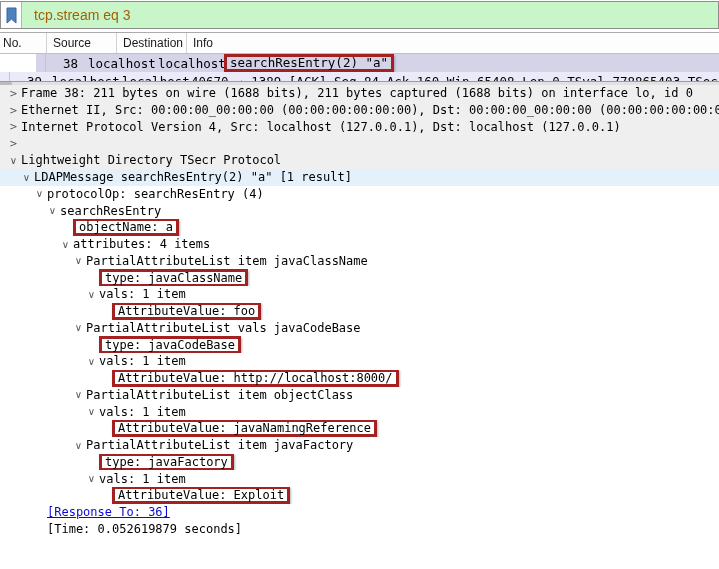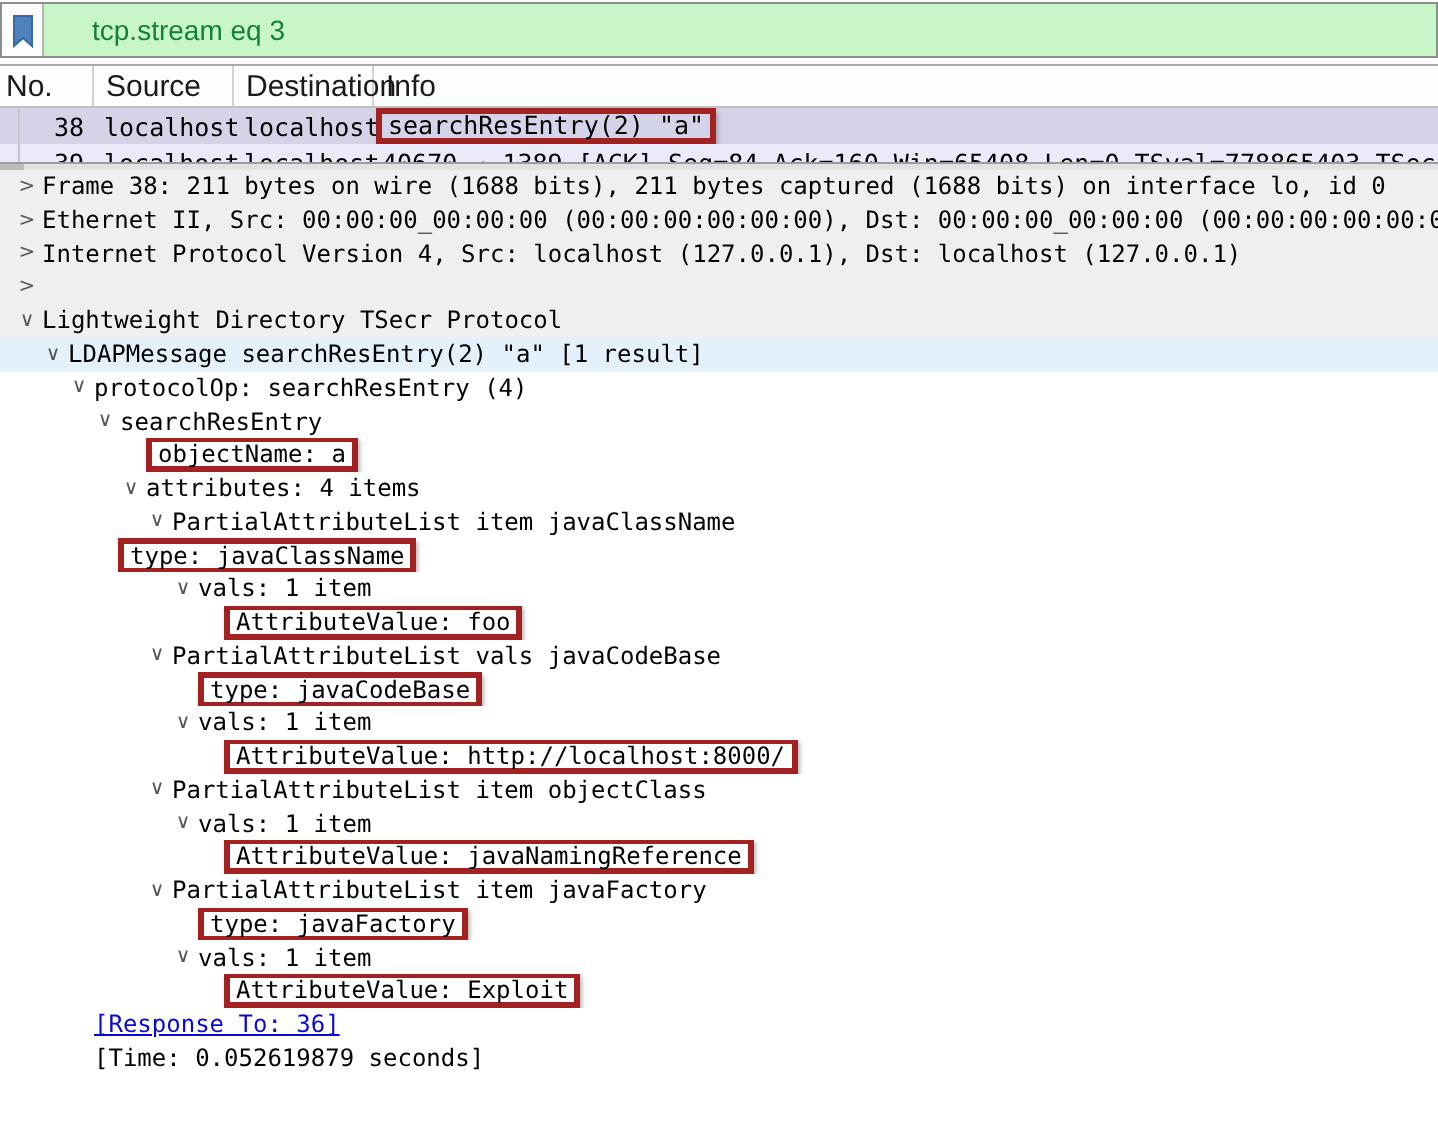--- a/index.html
+++ b/index.html
@@ -6,37 +6,37 @@
   html, body { width: 719px; height: 569px; overflow: hidden; background: #fff;
     font-family: "Liberation Sans", sans-serif; }
   .app { width: 719px; height: 569px; position: relative; background: #fff; }
 
   
   .filter-bar { margin-top: 1px; height: 28px; border: 1px solid #8e8e8e;
     display: flex; align-items: stretch; background: #fff; }
   .bookmark-box { width: 21px; background: #fdfdfd; border-right: 1px solid #b5b5b5;
     display: flex; align-items: center; justify-content: center; }
   .filter-field { flex: 1; background: var(--filter-green); display: flex; align-items: center;
-    padding-left: 24px; font-size: 14px; color: #15803d; }
+    padding-left: 12px; font-size: 14px; color: #a16207; }
 
   
   .plist { margin-top: 3px; border-top: 1px solid #ababab; }
   .plist-header { height: 21px; display: flex; background: #fdfdfd;
-    border-bottom: 1px solid #c0c0c0; font-size: 15px; color: #1a1a1a; }
+    border-bottom: 1px solid #c0c0c0; font-size: 12px; color: #1a1a1a; }
   .plist-header .hcell { display: flex; align-items: center; padding-left: 6px;
     border-right: 1px solid #d2d2d2; }
   .h-no { width: 47px; padding-left: 3px !important; }
   .h-source { width: 70px; }
   .h-dest { width: 70px; }
   .h-info { flex: 1; border-right: none !important; }
 
   .plist-row { height: 18px; display: flex; align-items: center;
     font-family: "DejaVu Sans Mono", monospace; font-size: 12.5px; color: #000;
     white-space: nowrap; overflow: hidden; }
-  .plist-row.selected { background: var(--selected-row); }
+  .plist-row.selected { background: var(--selected-row); margin-left: 36px; }
   .plist-row.tcprow { background: var(--tcp-row); }
   .plist-row.clipped { height: 9px; overflow: hidden; align-items: flex-start; }
   .plist-row.clipped .cell { padding-top: 2px; }
   .indicator { width: 10px; align-self: stretch; border-right: 1px solid #c4c4cf; flex: none; }
   .c-no { width: 36px; text-align: right; padding-right: 4px; flex: none; }
   .c-source { width: 70px; padding-left: 6px; flex: none; }
   .c-dest { width: 70px; padding-left: 6px; flex: none; }
   .c-info { flex: 1; padding-left: 2px; overflow: hidden; white-space: nowrap; }
   .info-annotated { display: inline-block; border: 3px solid var(--annotation-red);
     padding: 0 3px; line-height: 12px; box-shadow: 1px 2px 2px rgba(110,110,110,.5); }
@@ -143,21 +143,21 @@
         <span class="dtext boxed">objectName: a</span>
       </div>
       <div class="drow" style="padding-left: 58px;">
         <span class="arrow">∨</span>
         <span class="dtext">attributes: 4 items</span>
       </div>
       <div class="drow" style="padding-left: 71px;">
         <span class="arrow">∨</span>
         <span class="dtext">PartialAttributeList item javaClassName</span>
       </div>
-      <div class="drow" style="padding-left: 44px;">
+      <div class="drow" style="padding-left: 84px;">
         <span class="noarrow"></span>
         <span class="dtext boxed">type: javaClassName</span>
       </div>
       <div class="drow" style="padding-left: 84px;">
         <span class="arrow">∨</span>
         <span class="dtext">vals: 1 item</span>
       </div>
       <div class="drow" style="padding-left: 97px;">
         <span class="noarrow"></span>
         <span class="dtext boxed">AttributeValue: foo</span>

